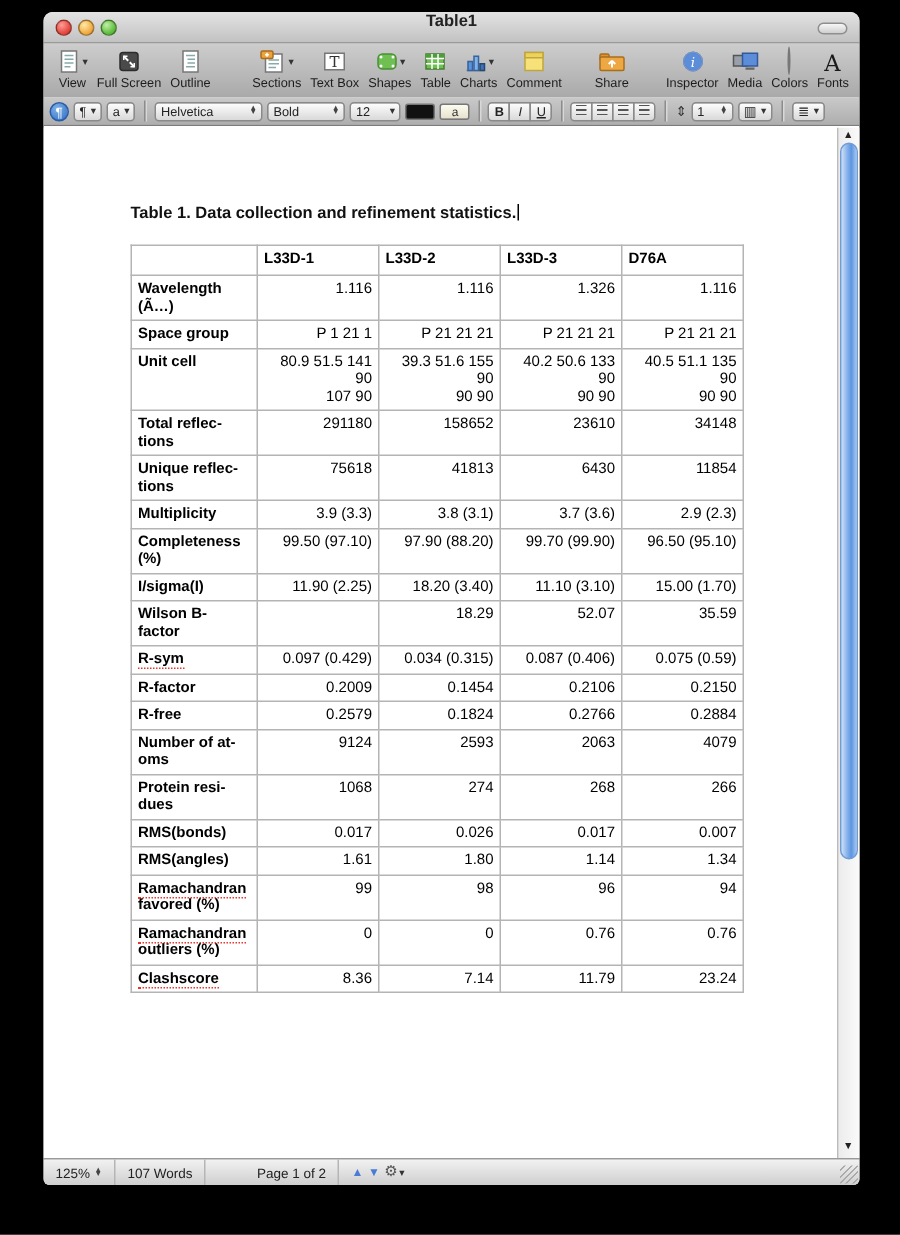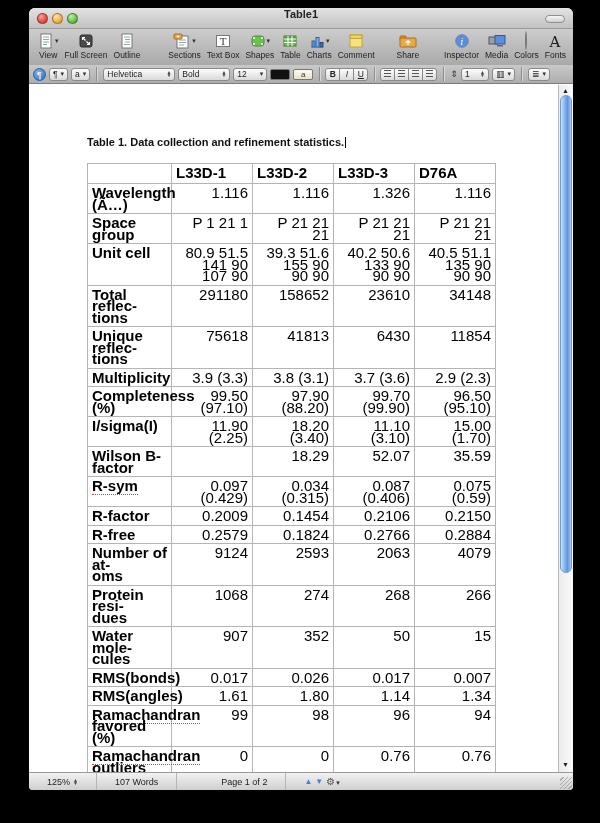--- a/index.html
+++ b/index.html
@@ -50,31 +50,31 @@
   .content{position:absolute;top:77px;bottom:18px;left:0;right:0;background:#fff;overflow:hidden;}
   .scrollbar{position:absolute;top:0;bottom:0;right:0;width:15px;background:linear-gradient(to right,#ececec,#fafafa);
     border-left:1px solid #bbb;}
   .sb-up{position:absolute;top:2px;left:3px;font-size:7px;color:#222;}
   .sb-down{position:absolute;bottom:4px;left:3px;font-size:7px;color:#222;}
   .sb-thumb{position:absolute;left:1px;top:10px;width:12px;height:478px;border-radius:6px;
     background:linear-gradient(to right,#cfe0f7,#8db6ec 35%,#5d95e0 65%,#a5c6f1);border:1px solid #6f9bd6;}
   .doc-title{position:absolute;left:58px;top:51px;font-size:11px;font-weight:bold;color:#111;}
   .cursor-bar{display:inline-block;width:1px;height:11px;background:#000;vertical-align:-2px;margin-left:1px;}
   table.stats{position:absolute;left:58px;top:78px;border-collapse:collapse;table-layout:fixed;width:408px;
-    font-size:15px;line-height:11.5px;color:#000;}
+    font-size:10px;line-height:11.5px;color:#000;}
   table.stats col.c0{width:84px;} table.stats col.cn{width:81px;}
   table.stats th,table.stats td{border:1px solid #b4b4b4;padding:3px 4px;vertical-align:top;}
   table.stats th{font-weight:bold;text-align:left;height:20px;}
   td.rowlabel{font-weight:bold;text-align:left;}
   td.val{text-align:right;white-space:pre-wrap;}
   .sp{border-bottom:1px dotted #e8372e;}
   
   .statusbar{position:absolute;left:0;right:0;bottom:0;height:18px;background:linear-gradient(#f2f2f2,#cfcfcf);
     border-top:1px solid #9a9a9a;display:flex;align-items:center;font-size:9px;color:#222;}
-  .st-seg{display:flex;align-items:center;height:100%;padding:0 18px;border-right:1px solid #b5b5b5;gap:3px;}
+  .st-seg{display:flex;align-items:center;height:100%;padding:0 8px;border-right:1px solid #b5b5b5;gap:3px;}
   .st-seg.noborder{border-right:none;}
   .tri{font-size:8px;color:#4a7cd6;}
   .gear{font-size:10px;color:#555;}
   .grip{position:absolute;right:1px;bottom:1px;width:12px;height:12px;
     background:repeating-linear-gradient(135deg,transparent 0 2px,#aaa 2px 3px);}
   svg{display:block;}
 </style>
 </head>
 <body>
 
@@ -448,27 +448,20 @@
             <td class="val">4079</td>
           </tr>
           <tr>
             <td class="rowlabel"><span>Protein resi-</span><br><span>dues</span></td>
             <td class="val">1068</td>
             <td class="val">274</td>
             <td class="val">268</td>
             <td class="val">266</td>
           </tr>
           <tr>
-            <td class="rowlabel"><span>Water mole-</span><br><span>cules</span></td>
-            <td class="val">907</td>
-            <td class="val">352</td>
-            <td class="val">50</td>
-            <td class="val">15</td>
-          </tr>
-          <tr>
             <td class="rowlabel"><span>RMS(bonds)</span></td>
             <td class="val">0.017</td>
             <td class="val">0.026</td>
             <td class="val">0.017</td>
             <td class="val">0.007</td>
           </tr>
           <tr>
             <td class="rowlabel"><span>RMS(angles)</span></td>
             <td class="val">1.61</td>
             <td class="val">1.80</td>

